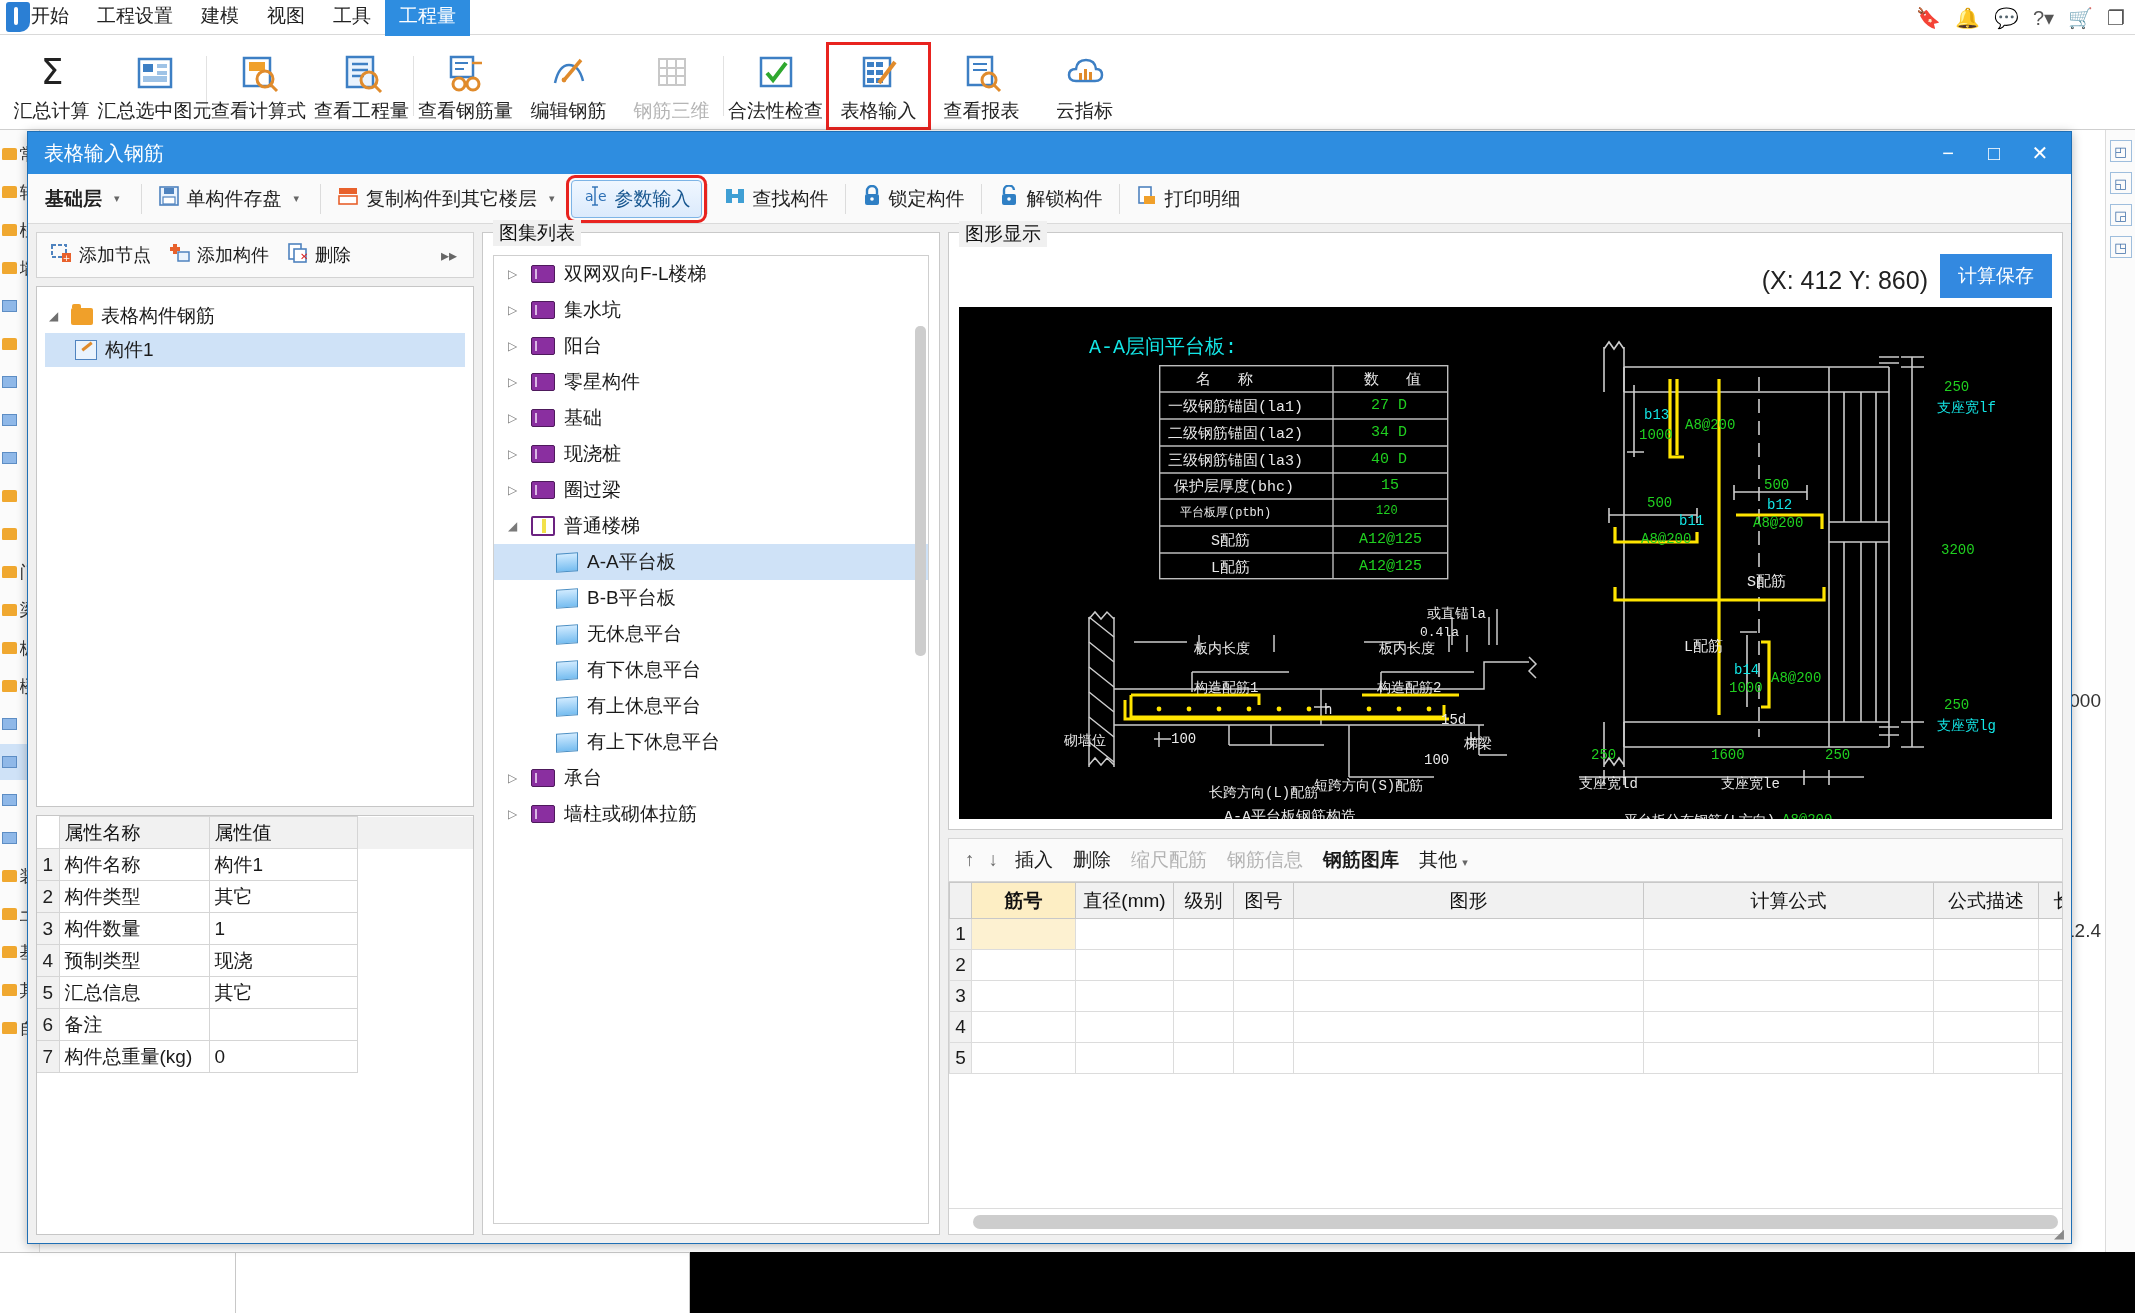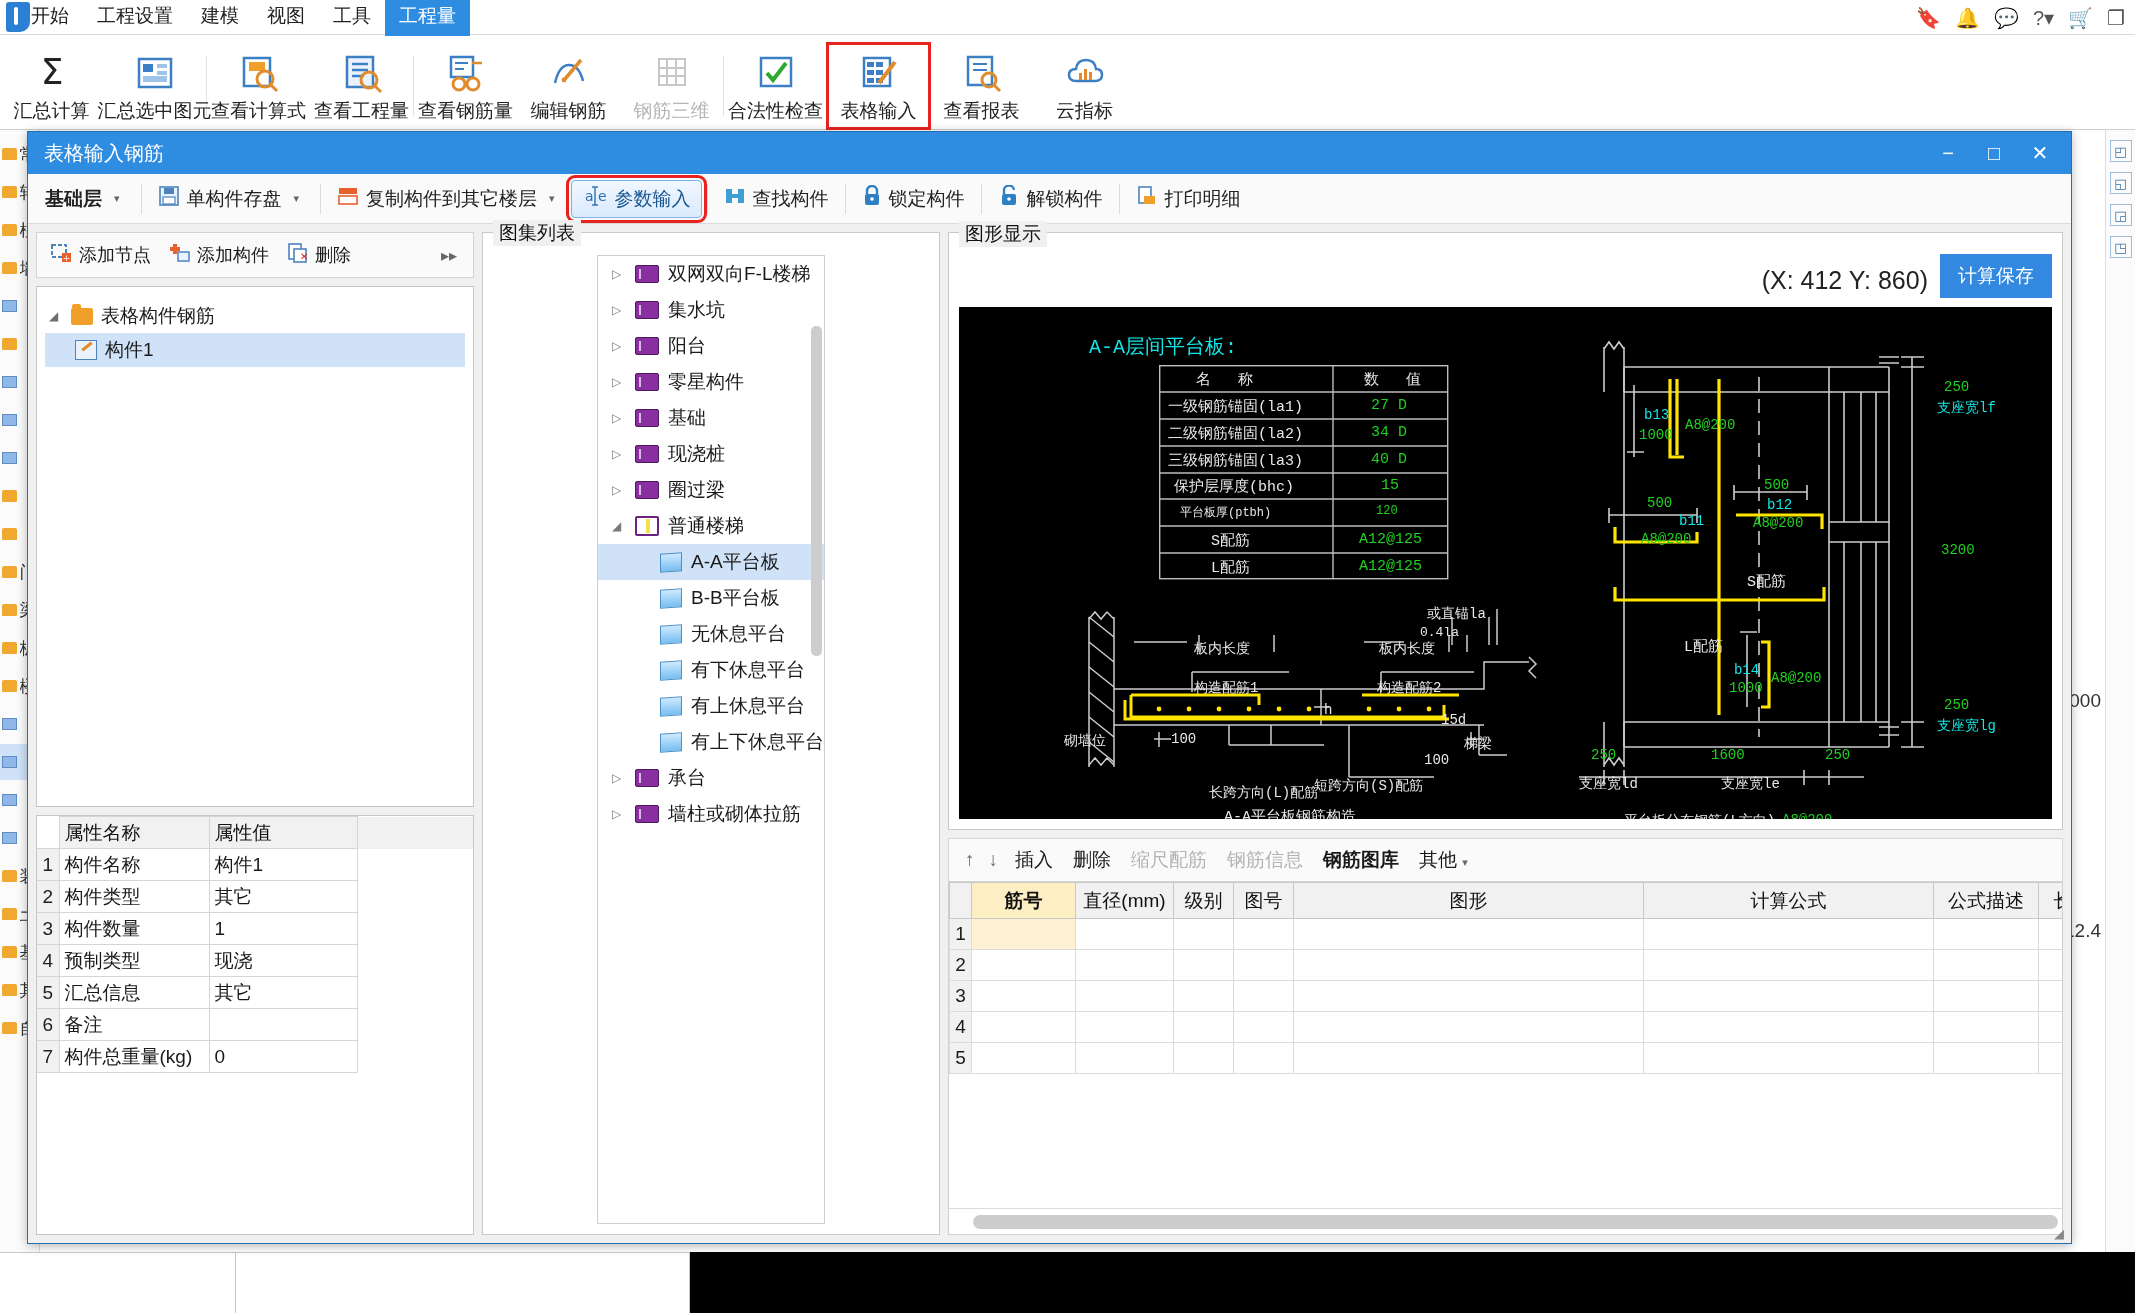--- a/index.html
+++ b/index.html
@@ -152,21 +152,21 @@
   }
   table.prop-table th { background:#f1f1f1; text-align:left; color:#111; }
   table.prop-table td.idx { width:22px; background:#f1f1f1; text-align:center; padding:0; color:#222;
                             border-left:none;}
   table.prop-table col.c1 { width:150px; }
   table.prop-table col.c2 { width:148px; }
   .prop-spacer { border:none !important; background:#fff; }
 
   
   .col-mid { width:458px; display:flex; flex-direction:column; }
-  .group-box { border:1px solid #c9c9c9; background:#fff; position:relative; flex:1; display:flex; flex-direction:column;align-items:center;}
+  .group-box { border:1px solid #c9c9c9; background:#fff; position:relative; flex:1; display:flex; flex-direction:column;}
   .group-legend { position:absolute; left:10px; top:-13px; background:#f0f0f0; padding:0 6px;
                   font-size:19px; color:#111; }
   .atlas-inner { flex:1; margin:22px 10px 10px 10px; border:1px solid #cfcfcf; overflow:hidden; position:relative;}
   .anode { display:flex; align-items:center; gap:9px; height:36px; font-size:19px; padding-left:14px; }
   .anode .arrow { width:14px; color:#7a7a7a; font-size:12px; }
   .book-ic { width:24px; height:18px; background:#8a2fa0; border:1px solid #4e1a5c;
              border-radius:2px; position:relative; flex:0 0 auto; }
   .book-ic:after { content:""; position:absolute; left:3px; top:3px; right:3px; bottom:3px;
                    border-left:2px solid #d9b6e4; }
   .book-open { width:24px; height:20px; border:2px solid #6b2280; background:#fff;

